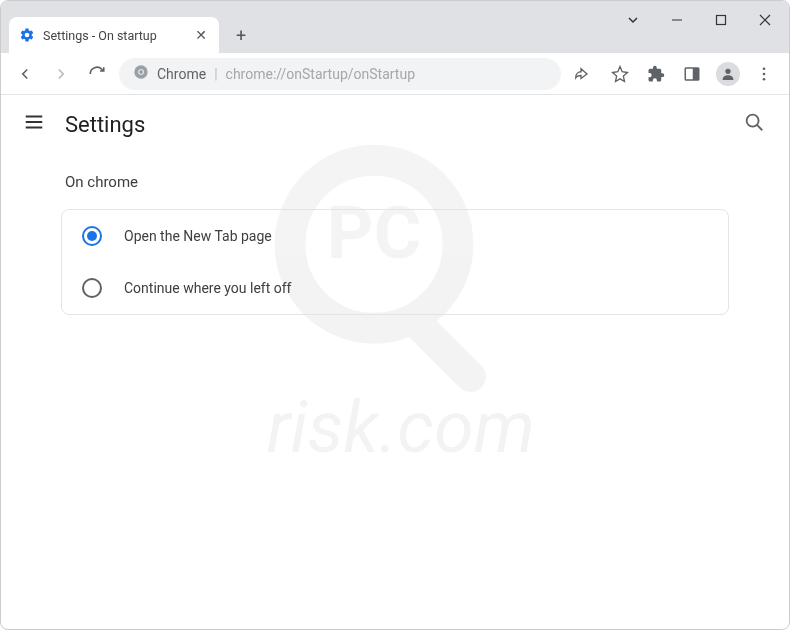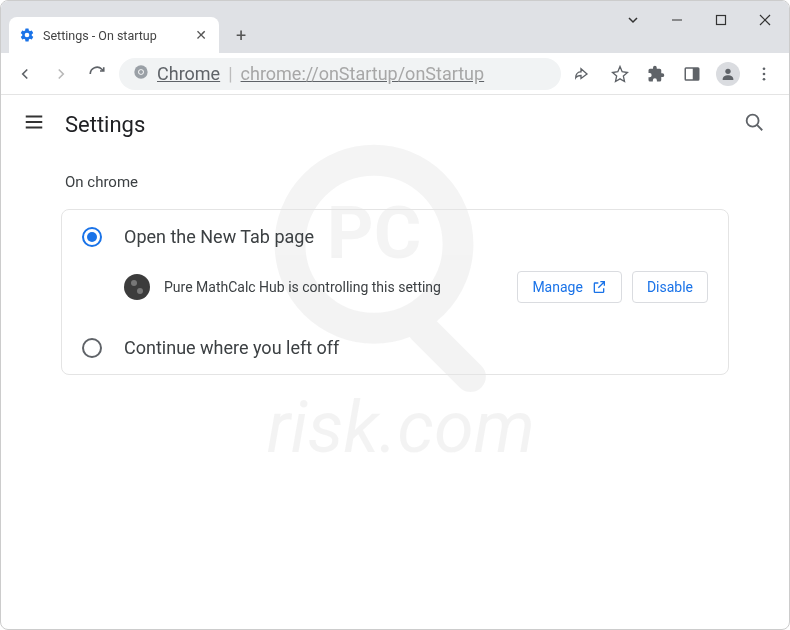--- a/index.html
+++ b/index.html
@@ -18,21 +18,21 @@
 .tab-close { width: 16px; height: 16px; color: #555; cursor: pointer; display: flex; align-items: center; justify-content: center; font-size: 14px; }
 .new-tab { width: 28px; height: 28px; display: flex; align-items: center; justify-content: center; color: #555; margin-left: 8px; margin-bottom: 4px; cursor: pointer; font-size: 18px; }
 .win-controls { position: absolute; right: 6px; top: 0; display: flex; height: 38px; align-items: center; gap: 8px; }
 .win-btn { width: 36px; height: 30px; display: flex; align-items: center; justify-content: center; color: #333; cursor: pointer; }
 .win-btn svg { width: 12px; height: 12px; }
 
 
 .address-row { height: 42px; background: #fff; border-bottom: 1px solid #e4e4e4; display: flex; align-items: center; padding: 0 10px; gap: 8px; position: relative; z-index: 2; }
 .nav-btn { width: 28px; height: 28px; display: flex; align-items: center; justify-content: center; color: #5f6368; cursor: pointer; border-radius: 50%; }
 .nav-btn.disabled { color: #b9b9b9; }
-.omnibox { flex: 1; background: #f1f3f4; border-radius: 18px; height: 32px; display: flex; align-items: center; padding: 0 14px; gap: 8px; font-size: 18px; color: #5f6368; text-decoration: underline; }
+.omnibox { flex: 1; background: #f1f3f4; border-radius: 18px; height: 32px; display: flex; align-items: center; padding: 0 14px; gap: 8px; font-size: 14px; color: #5f6368; }
 .omnibox-host { color: #5f6368; }
 .omnibox-divider { color: #bcbcbc; }
 .omnibox-path { color: #a7a7a7; }
 .toolbar-icons { display: flex; align-items: center; gap: 6px; }
 .toolbar-btn { width: 30px; height: 30px; display: flex; align-items: center; justify-content: center; color: #5f6368; cursor: pointer; border-radius: 50%; }
 .avatar { width: 24px; height: 24px; border-radius: 50%; background: #dadce0; display: flex; align-items: center; justify-content: center; }
 
 
 .settings-header { height: 58px; display: flex; align-items: center; padding: 0 22px; gap: 18px; position: relative; z-index: 2; }
 .menu-btn { width: 24px; cursor: pointer; color: #333; }
@@ -41,21 +41,21 @@
 
 
 .content { padding: 10px 60px; position: relative; z-index: 2; }
 .section-title { font-size: 15px; color: #3c4043; margin: 10px 0 18px 4px; }
 .card { border: 1px solid #e4e4e4; border-radius: 8px; background: rgba(255,255,255,0); }
 .option-row { padding: 16px 20px; display: flex; align-items: center; gap: 22px; min-height: 52px; }
 .option-row + .option-row { border-top: 0; }
 .radio { width: 20px; height: 20px; border: 2px solid #5f6368; border-radius: 50%; flex-shrink: 0; position: relative; cursor: pointer; }
 .radio.selected { border-color: #1a73e8; }
 .radio.selected::after { content: ''; position: absolute; top: 3px; left: 3px; width: 10px; height: 10px; background: #1a73e8; border-radius: 50%; }
-.option-text { font-size: 18px; color: #3c4043; }
+.option-text { font-size: 14px; color: #3c4043; }
 .sub-row { padding: 8px 20px 18px 62px; display: flex; align-items: center; gap: 14px; }
 .ext-icon { width: 26px; height: 26px; border-radius: 50%; background: #3c3c3c; flex-shrink: 0; position: relative; }
 .ext-icon::before { content: ''; position: absolute; width: 6px; height: 6px; background: #777; border-radius: 50%; top: 6px; left: 7px; }
 .ext-icon::after { content: ''; position: absolute; width: 6px; height: 6px; background: #777; border-radius: 50%; bottom: 6px; right: 7px; }
 .ext-text { font-size: 14px; color: #3c4043; flex: 1; }
 .btn-group { display: flex; gap: 10px; }
 .btn-outline { border: 1px solid #dadce0; background: #fff; color: #1a73e8; font-size: 14px; padding: 7px 14px; border-radius: 4px; cursor: pointer; display: flex; align-items: center; gap: 8px; }
 .btn-outline svg { width: 16px; height: 16px; }
 </style>
 </head>
@@ -185,33 +185,18 @@
       </svg></div>
 </div>
 
 <div class="content">
   <div class="section-title">On chrome</div>
   <div class="card">
     <div class="option-row">
       <div class="radio selected"></div>
       <div class="option-text">Open the New Tab page</div>
     </div>
-    <div class="sub-row">
-      <div class="ext-icon"></div>
-      <div class="ext-text">Pure MathCalc Hub is controlling this setting</div>
-      <div class="btn-group">
-        <button class="btn-outline">
-          <span>Manage</span>
-          <svg viewBox="0 0 24 24" fill="none" stroke="currentColor" stroke-width="2">
-              <path d="M14 4h6v6M20 4l-9 9M19 14v5a1 1 0 01-1 1H6a1 1 0 01-1-1V7a1 1 0 011-1h5"></path>
-            </svg>
-        </button>
-        <button class="btn-outline">
-          <span>Disable</span>
-        </button>
-      </div>
-    </div>
     <div class="option-row">
       <div class="radio"></div>
       <div class="option-text">Continue where you left off</div>
     </div>
   </div>
 </div>
 
 </body></html>

